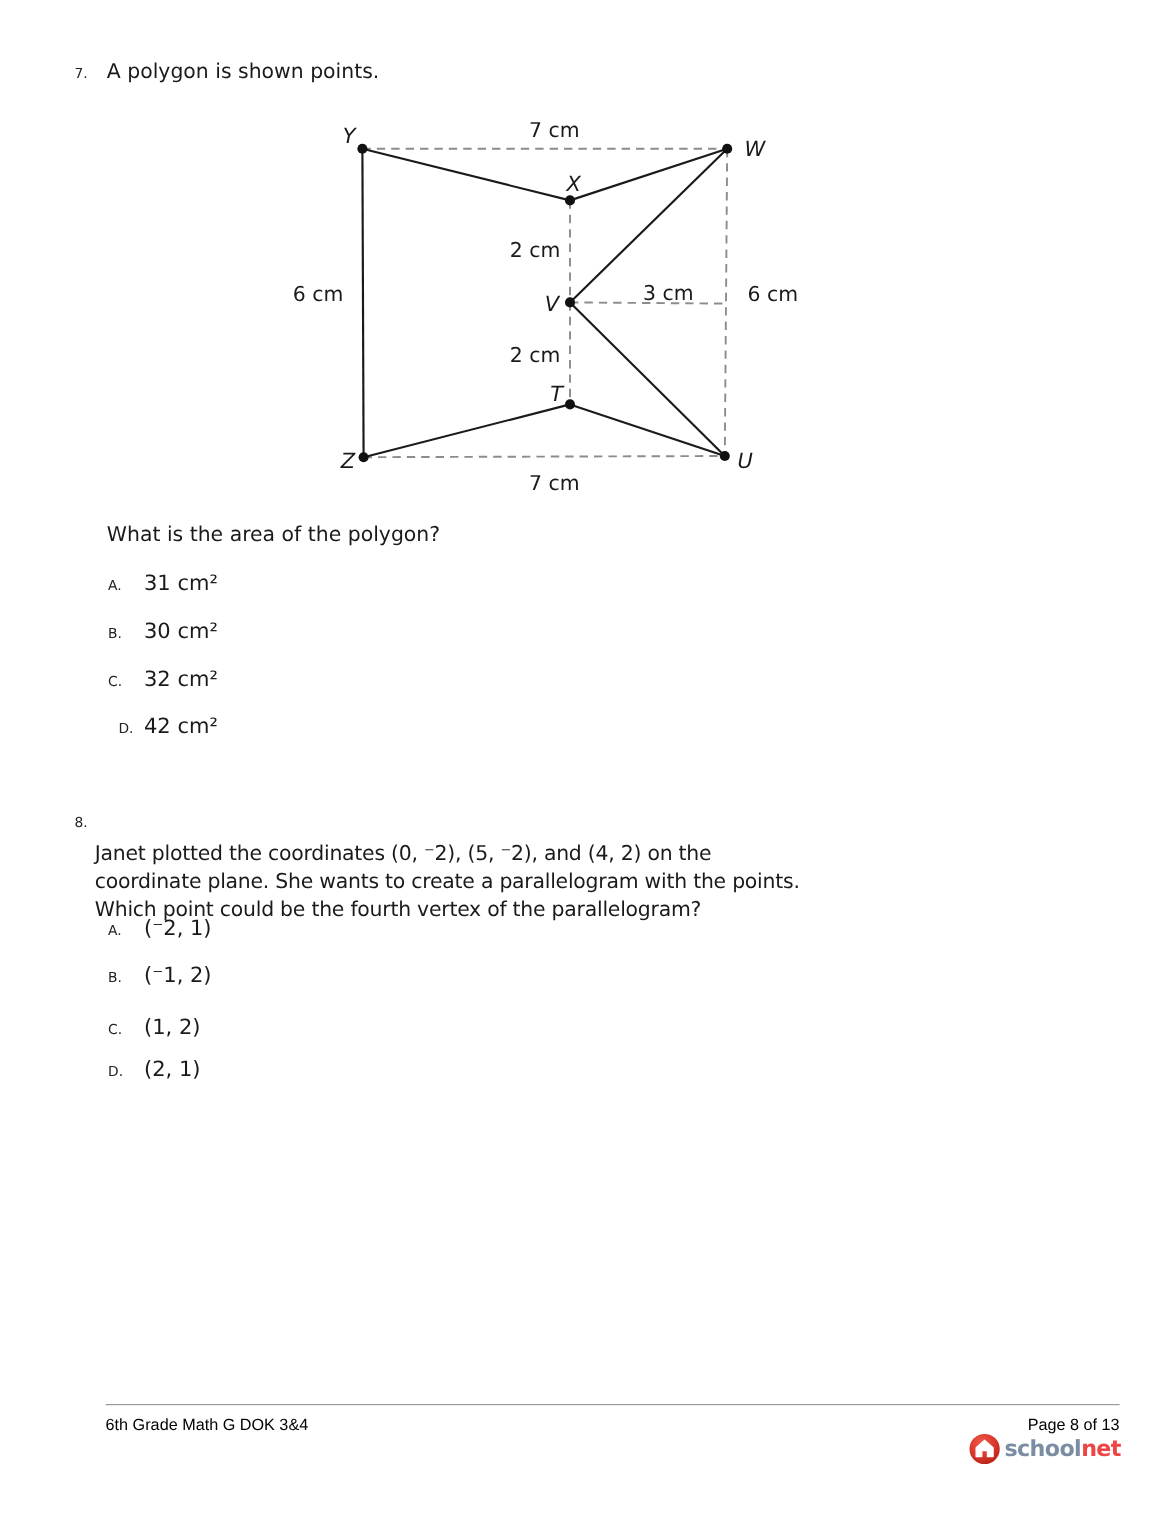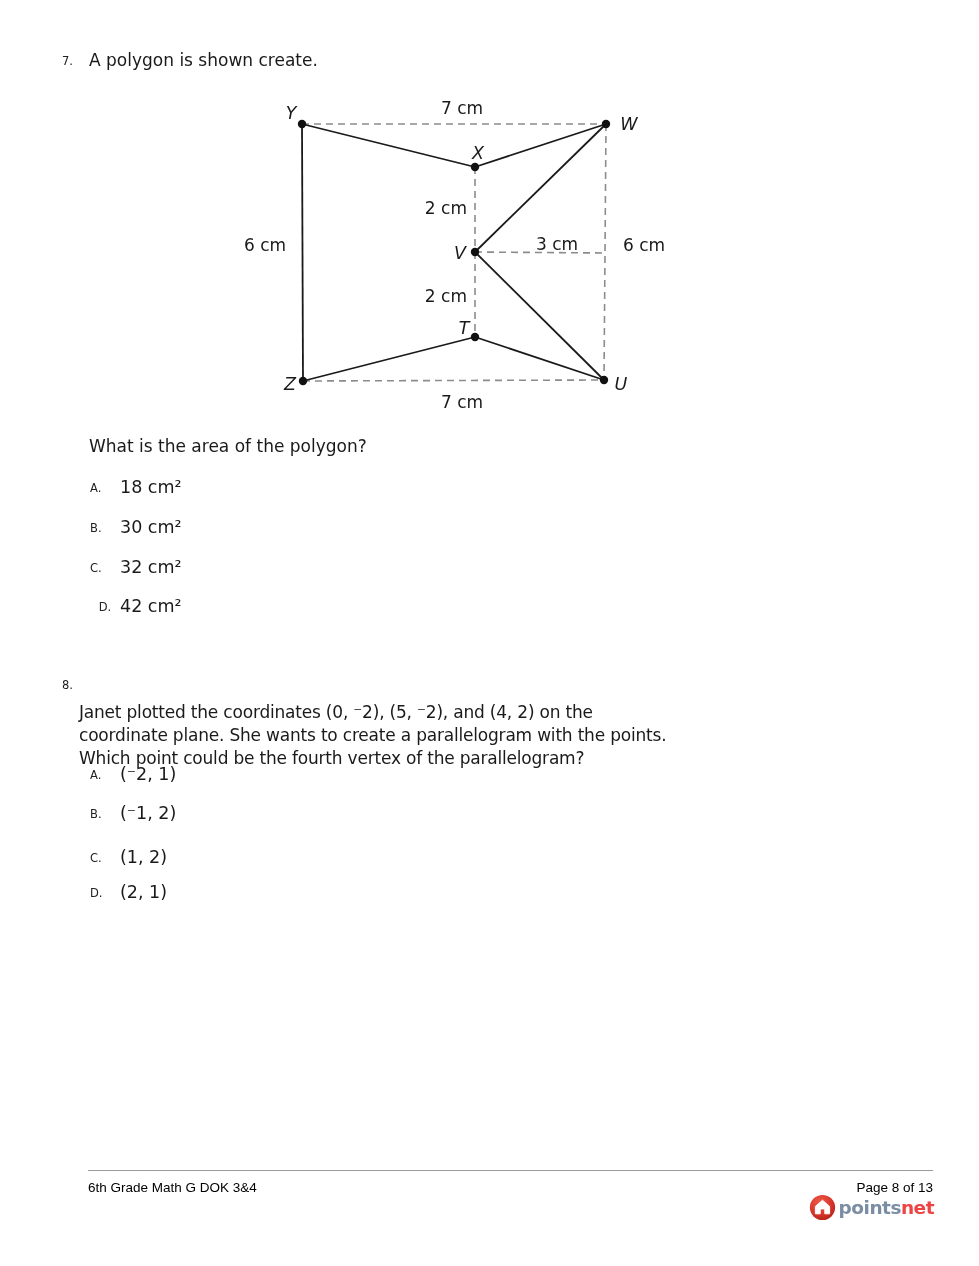--- a/index.html
+++ b/index.html
@@ -73,21 +73,21 @@
   }
   .logo-school { color: #7a8da3; }
   .logo-net { color: #ef4444; }
 </style>
 </head>
 <body>
 
 <div class="page">
 
   <div class="abs qnum" style="left:62px; top:54px;">7.</div>
-  <div class="abs prompt" style="left:89px; top:50px;">A polygon is shown create.</div>
+  <div class="abs prompt" style="left:89px; top:50px;">A polygon is shown points.</div>
 
   <svg class="abs" style="left:238px; top:92px;" width="460" height="330" viewBox="0 0 460 330">
 
     <line class="dash" x1="64" y1="32" x2="368" y2="32"></line>
     <line class="dash" x1="368" y1="32" x2="366" y2="288"></line>
     <line class="dash" x1="65" y1="289" x2="366" y2="288"></line>
     <line class="dash" x1="237" y1="75" x2="237" y2="160"></line>
     <line class="dash" x1="237" y1="160" x2="237" y2="245"></line>
     <line class="dash" x1="237" y1="160" x2="367" y2="161"></line>
 
@@ -120,21 +120,21 @@
     <text class="vlabel" x="240" y="67" text-anchor="middle">X</text>
     <text class="vlabel" x="228" y="167" text-anchor="end">V</text>
     <text class="vlabel" x="226" y="242" text-anchor="middle">T</text>
     <text class="vlabel" x="52" y="298" text-anchor="middle">Z</text>
     <text class="vlabel" x="383" y="298" text-anchor="middle">U</text>
   </svg>
 
   <div class="abs prompt" style="left:89px; top:436px;">What is the area of the polygon?</div>
 
   <div class="option-row" style="top:477px;">
-    <span class="opt-letter">A.</span><span class="opt-text">18 cm²</span>
+    <span class="opt-letter">A.</span><span class="opt-text">31 cm²</span>
   </div>
   <div class="option-row" style="top:517px;">
     <span class="opt-letter">B.</span><span class="opt-text">30 cm²</span>
   </div>
   <div class="option-row" style="top:557px;">
     <span class="opt-letter">C.</span><span class="opt-text">32 cm²</span>
   </div>
   <div class="option-row" style="top:596px;text-align:center;">
     <span class="opt-letter">D.</span><span class="opt-text">42 cm²</span>
   </div>
@@ -168,16 +168,16 @@
       <defs>
         <radialGradient id="redg" cx="40%" cy="30%" r="75%">
           <stop offset="0%" stop-color="#ef5a47"></stop>
           <stop offset="60%" stop-color="#d9372c"></stop>
           <stop offset="100%" stop-color="#b32318"></stop>
         </radialGradient>
       </defs>
       <circle cx="13.5" cy="13.5" r="12.6" fill="url(#redg)"></circle>
       <path d="M13.5 6.2 L20.6 12.4 L20.6 19.8 L15.8 19.8 L15.8 14.9 L11.2 14.9 L11.2 19.8 L6.4 19.8 L6.4 12.4 Z" fill="#ffffff" stroke="#ffffff" stroke-width="1" stroke-linejoin="round"></path>
     </svg>
-    <span class="logo-text"><span class="logo-school">points</span><span class="logo-net">net</span></span>
+    <span class="logo-text"><span class="logo-school">school</span><span class="logo-net">net</span></span>
   </div>
 
 </div>
 
 </body></html>

